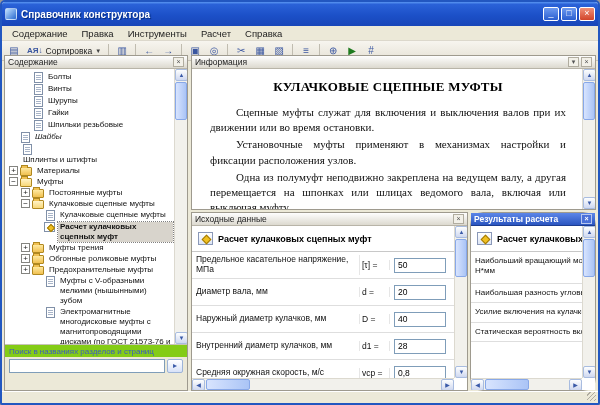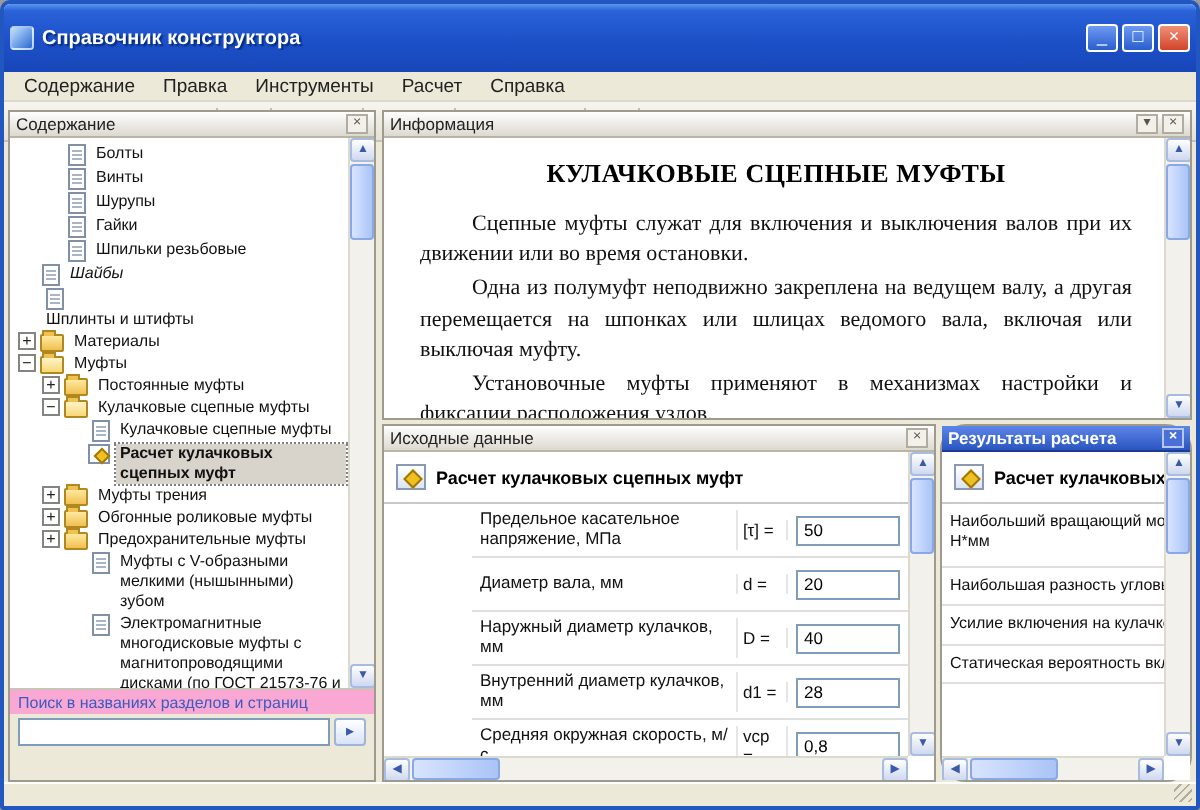--- a/index.html
+++ b/index.html
@@ -1,19 +1,19 @@
 <!DOCTYPE html>
 <html><head>
 <meta charset="utf-8">
 <style>
   *{margin:0;padding:0;box-sizing:border-box;}
   html,body{width:600px;height:405px;font-family:"Liberation Sans",sans-serif;background:#9a9a9a;overflow:hidden;}
   .win{position:absolute;top:0;left:0;width:600px;height:405px;border:2px solid #2257c0;border-radius:5px 5px 2px 2px;background:#ece9d8;overflow:hidden;}
   
-  .titlebar{height:34px;background:linear-gradient(180deg,#5a96f2 0%,#2a62d8 10%,#1c50c8 55%,#1846b8 100%);display:flex;align-items:center;padding:0 3px;color:#fff;}
+  .titlebar{height:24px;background:linear-gradient(180deg,#5a96f2 0%,#2a62d8 10%,#1c50c8 55%,#1846b8 100%);display:flex;align-items:center;padding:0 3px;color:#fff;}
   .app-icon{width:12px;height:12px;background:linear-gradient(135deg,#bfe0ff,#2a6ad0);border:1px solid rgba(255,255,255,.5);border-radius:2px;margin-right:4px;flex:none;}
   .title{font-size:10px;font-weight:bold;text-shadow:1px 1px 1px #00287a;flex:1;white-space:nowrap;overflow:hidden;}
   .winbtns{display:flex;gap:2px;flex:none;}
   .wbtn{width:16px;height:14px;border:1px solid #fff;border-radius:2px;background:linear-gradient(#6d9af0,#2a5ed0);color:#fff;font-size:9px;line-height:11px;text-align:center;cursor:default;}
   .wbtn.min::before{content:"_";} .wbtn.max::before{content:"□";} .wbtn.close{background:linear-gradient(#f09078,#d2442a);} .wbtn.close::before{content:"×";}
   
   .menubar{height:15px;display:flex;align-items:center;padding:0 4px;gap:2px;background:#ece9d8;border-bottom:1px solid #dcd8cc;}
   .menu-item{font-size:9.5px;padding:1px 6px;color:#222;}
   .toolbar{height:20px;display:flex;align-items:center;padding:0 3px;gap:1px;background:linear-gradient(#f7f5ef,#e6e2d6);border-bottom:1px solid #c6c2b6;}
   .tbtn{min-width:18px;height:17px;display:flex;align-items:center;justify-content:center;font-size:10px;color:#3a56a0;padding:0 2px;border:1px solid transparent;border-radius:2px;}
@@ -55,36 +55,36 @@
   .ic-folder,.ic-folder-open{width:12px;height:9px;background:linear-gradient(#ffe9a0,#f0c050);border:1px solid #b08820;border-radius:1px;margin-top:1px;}
   .ic-folder-open{background:linear-gradient(#fff3c8,#f8d878);}
   .ic-folder::before,.ic-folder-open::before{content:"";position:absolute;top:-3px;left:0;width:5px;height:2px;background:#f0c050;border:1px solid #b08820;border-bottom:none;}
   .ic-page{width:9px;height:11px;background:#fff;border:1px solid #8090a8;margin-left:2px;}
   .ic-page::after{content:"";position:absolute;left:1px;top:2px;right:1px;height:1px;background:#a8b4c8;box-shadow:0 2px 0 #a8b4c8,0 4px 0 #a8b4c8;}
   .ic-calc{width:11px;height:10px;background:#fff;border:1px solid #8090a8;}
   .ic-calc::after{content:"";position:absolute;left:3px;top:2px;width:4px;height:4px;background:#f0c020;border:1px solid #a07808;transform:rotate(45deg);}
   .tree-label{font-size:8px;line-height:10px;padding:0 2px;color:#111;}
   .tree-row.selected .tree-label{font-weight:bold;background:#d8d4cc;outline:1px dotted #808080;}
   
-  .search-label{flex:none;font-size:8px;color:#3b5bbf;padding:2px 4px 1px;background:#f9a8d4;border-top:1px solid #c8c4b8;white-space:nowrap;overflow:hidden;}
+  .search-label{flex:none;font-size:8px;color:#3b5bbf;padding:2px 4px 1px;background:#84cc16;border-top:1px solid #c8c4b8;white-space:nowrap;overflow:hidden;}
   .search-row{flex:none;display:flex;align-items:center;gap:2px;padding:2px 4px 3px;background:#ece9d8;}
   .search-input{flex:1;height:14px;border:1px solid #7f9db9;font-size:8.5px;padding:0 3px;background:#fff;font-family:inherit;}
   .search-btn{width:16px;height:14px;flex:none;border:1px solid #9db4d8;background:linear-gradient(#fff,#d8e2f8);font-size:8px;line-height:12px;text-align:center;color:#3a5aa8;border-radius:2px;}
   .search-btn::before{content:"▸";}
   .search-spacer{flex:none;height:14px;background:#ece9d8;}
   
   .doc{position:absolute;left:0;top:0;right:13px;bottom:0;overflow:hidden;font-family:"Liberation Serif",serif;padding:8px 16px 0 18px;}
   .doc-title{text-align:center;font-weight:bold;font-size:13px;margin:2px 0 10px;letter-spacing:.3px;}
   .doc p{font-size:11px;line-height:1.38;text-align:justify;text-indent:26px;margin-bottom:2px;color:#111;}
   
   .form-scroll{position:absolute;left:0;top:0;right:13px;bottom:12px;overflow:hidden;}
   .form-head{display:flex;align-items:center;gap:5px;height:26px;border-bottom:1px solid #c8c8c8;padding:0 6px;font-size:9px;font-weight:bold;white-space:nowrap;}
   .form-icon{position:relative;width:15px;height:13px;flex:none;border:1px solid #8a98b8;background:linear-gradient(#fff,#dce4f4);}
   .form-icon::after{content:"";position:absolute;left:4px;top:3px;width:5px;height:5px;background:#f0c020;border:1px solid #a07808;transform:rotate(45deg);}
-  .frow{display:flex;align-items:center;height:27px;border-bottom:1px solid #dedede;font-size:8.5px;color:#111;margin-left:44px;}
+  .frow{display:flex;align-items:center;height:27px;border-bottom:1px solid #dedede;font-size:8.5px;color:#111;}
   .fl{width:168px;padding:0 4px;border-right:1px solid #e6e6e6;line-height:1.15;}
   .fs{width:30px;padding:0 2px;border-right:1px solid #e6e6e6;}
   .fv{padding:0 4px;}
   .fv input{width:52px;height:15px;border:1px solid #7f9db9;font-size:8.5px;padding:0 3px;font-family:inherit;}
   .rrows{width:230px;}
   .rrow{border-bottom:1px solid #dedede;font-size:8px;line-height:1.3;padding:4px 4px;color:#111;}
   .rrow:first-child{min-height:32px;}
   
   .statusbar{position:absolute;left:0;right:0;bottom:0;height:12px;background:#ece9d8;border-top:1px solid #fff;}
   .grip{position:absolute;right:2px;bottom:2px;width:9px;height:9px;background:repeating-linear-gradient(135deg,transparent 0 2px,#b0aca0 2px 3px);}
@@ -258,22 +258,22 @@
       <div class="phead">
         <span class="ptitle">Информация</span>
         <span class="pbtn pin"></span>
         <span class="pbtn x"></span>
       </div>
       <div class="panel-body">
         <div class="doc">
           <div class="doc-title">КУЛАЧКОВЫЕ СЦЕПНЫЕ МУФТЫ</div>
           <div id="doc-paras">
               <p>Сцепные муфты служат для включения и выключения валов при их движении или во время остановки.</p>
+              <p>Установочные муфты применяют в механизмах настройки и фиксации расположения узлов.</p>
               <p>Одна из полумуфт неподвижно закреплена на ведущем валу, а другая перемещается на шпонках или шлицах ведомого вала, включая или выключая муфту.</p>
-              <p>Установочные муфты применяют в механизмах настройки и фиксации расположения узлов.</p>
             </div>
         </div>
         <div class="vscroll">
           <span class="sb-btn up"></span>
           <span class="sb-track">
               <span class="sb-thumb"></span>
             </span>
           <span class="sb-btn down"></span>
         </div>
       </div>

